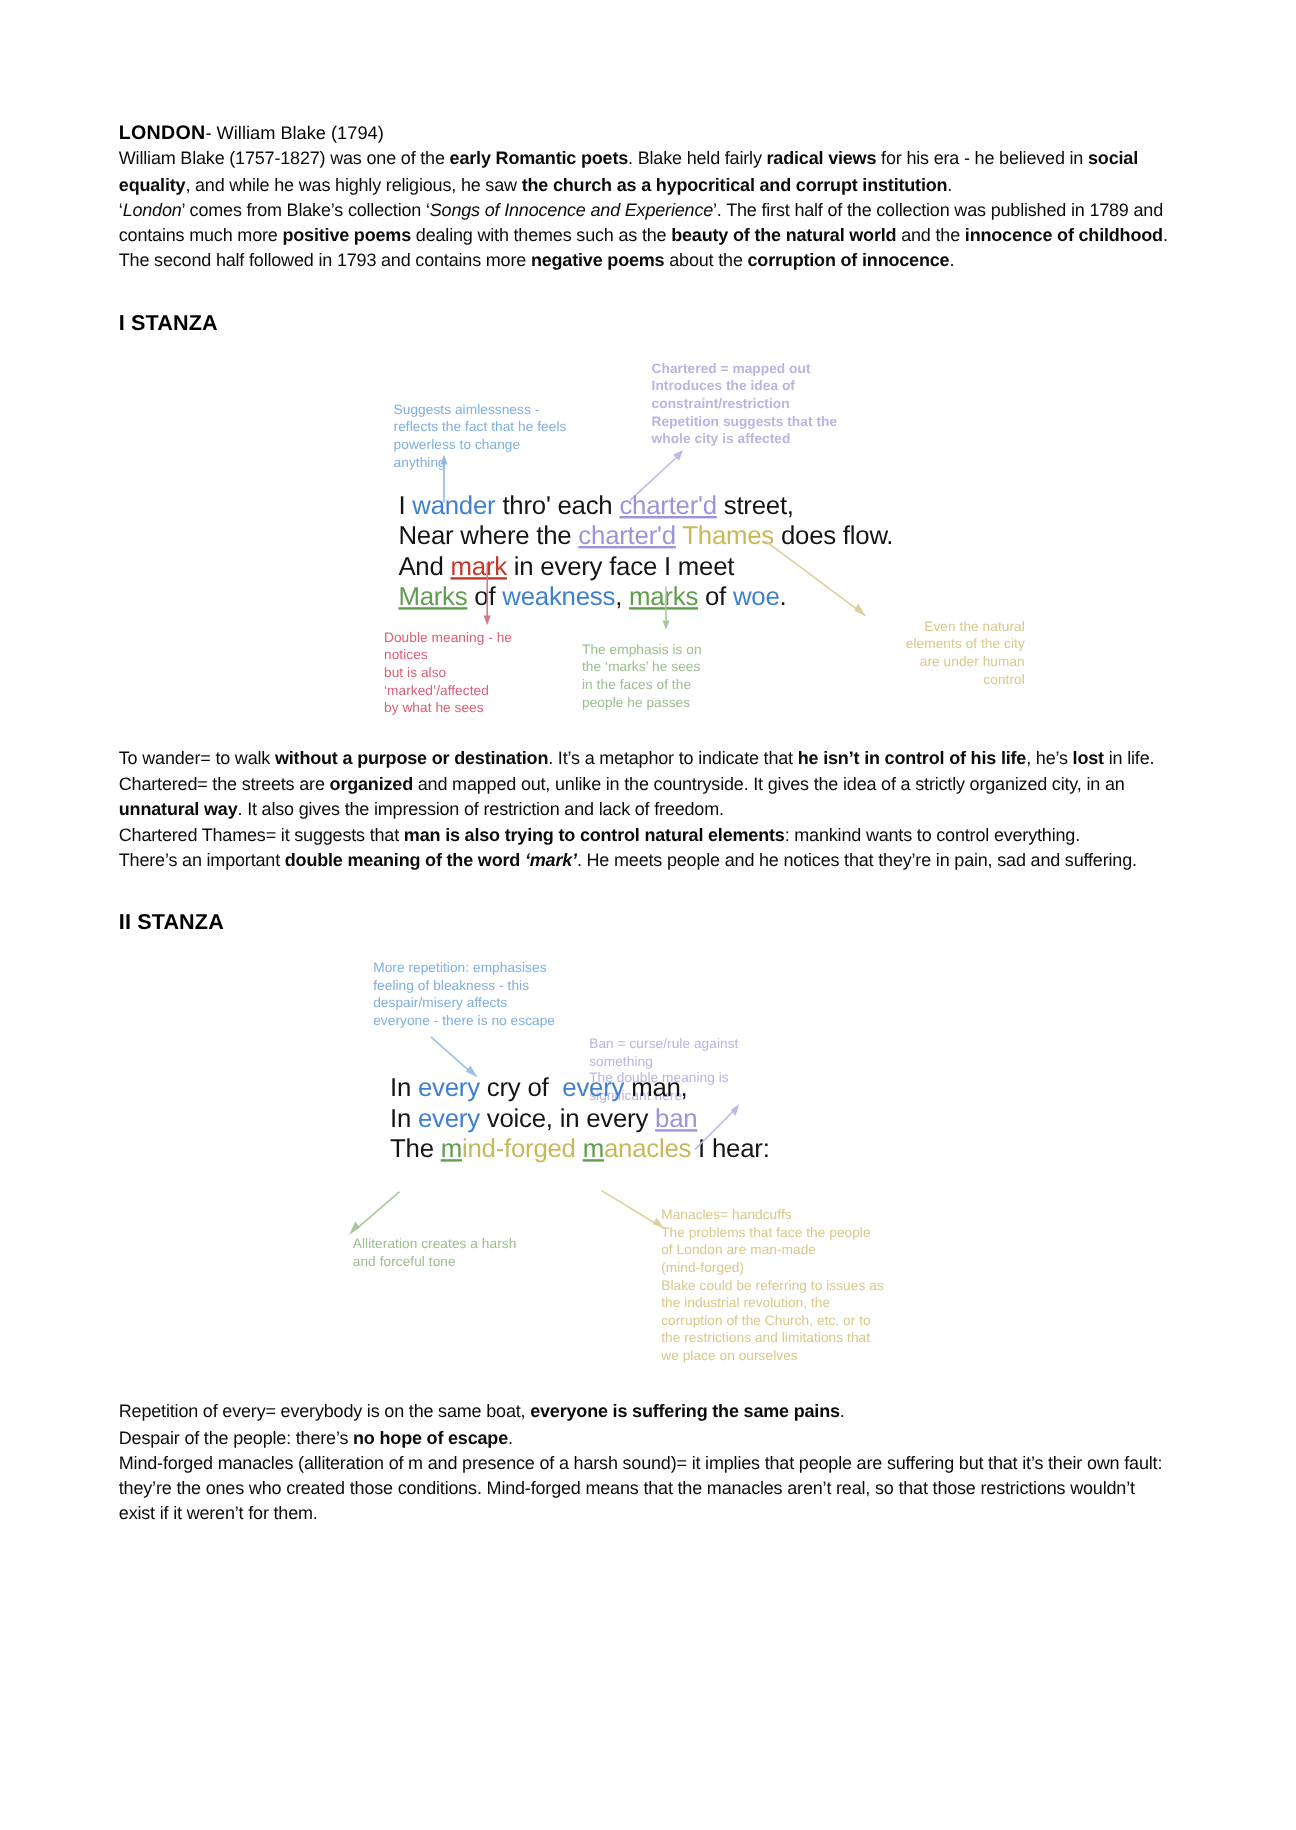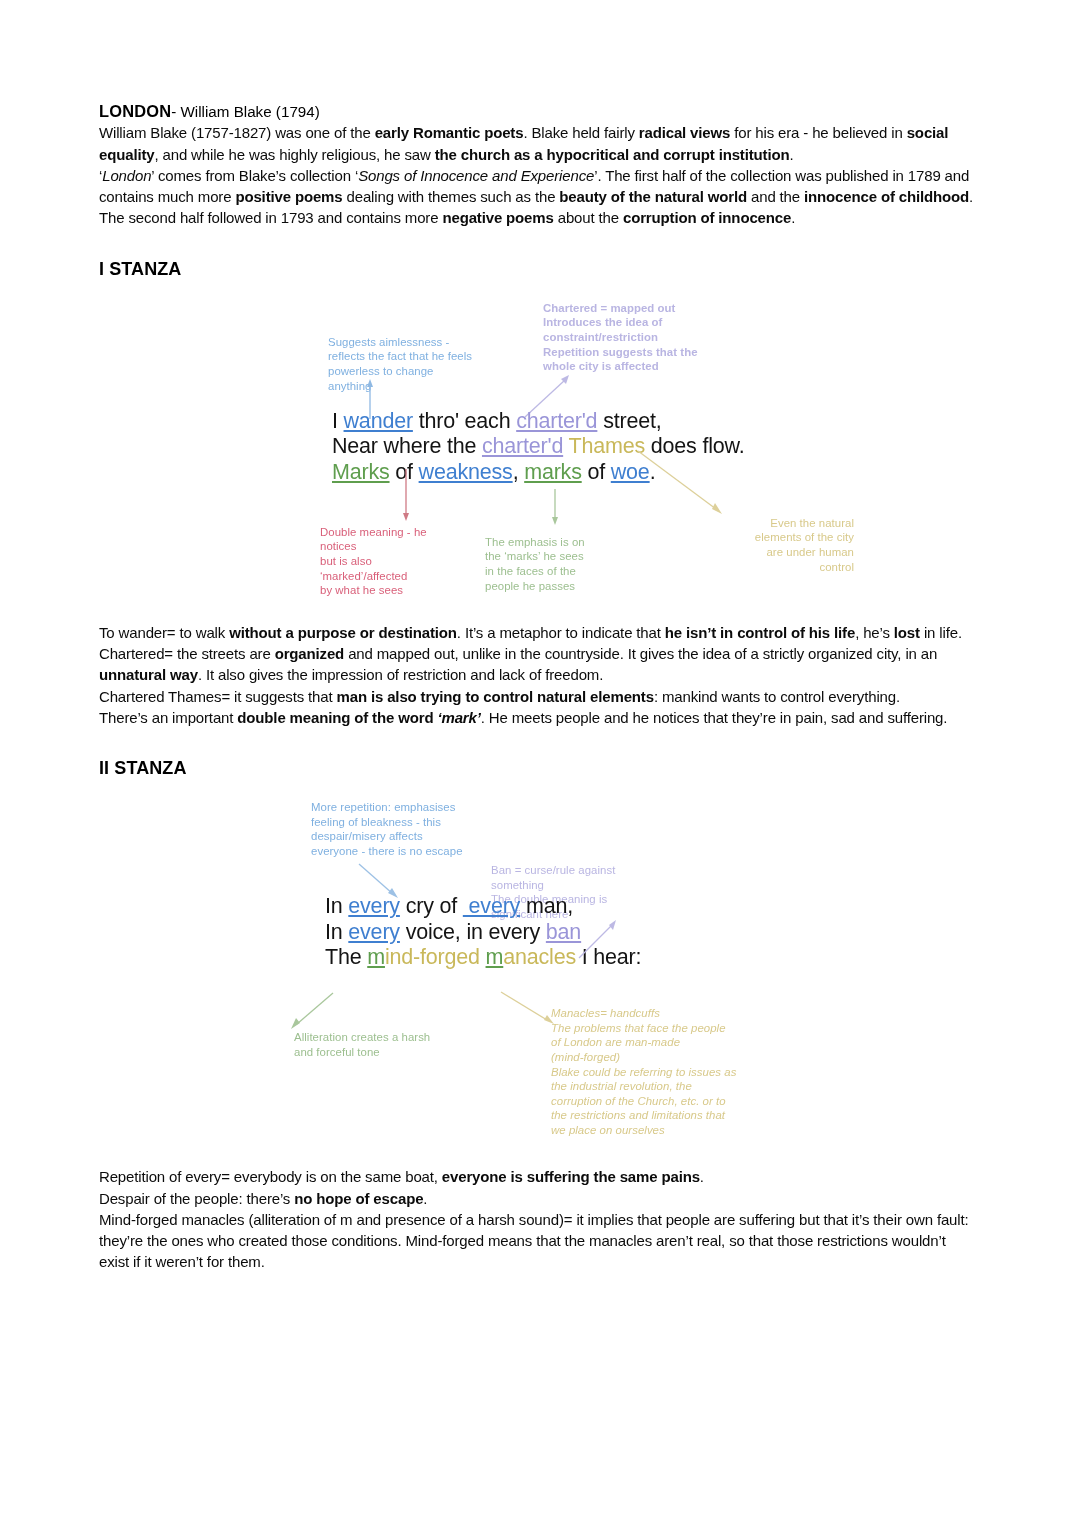--- a/index.html
+++ b/index.html
@@ -62,21 +62,21 @@
 
   .poemline {
     font-size: 21.5px;
     line-height: 25.5px;
     color: #141414;
     white-space: pre;
     letter-spacing: -0.2px;
   }
   .poembox { position: absolute; }
 
-  .w-blue   { color: #3f7fd0; text-decoration: underline; text-underline-offset: 2px; }
+  .w-blue   { color: #3f7fd0; text-underline-offset: 2px; }
   .w-purple { color: #9a95d8; text-decoration: underline; text-underline-offset: 2px; text-align: right; }
   .w-olive  { color: #c9b85a; }
   .w-green  { color: #5f9e4e; text-decoration: underline; text-underline-offset: 2px; }
   .w-red    { color: #c0392b; text-decoration: underline; text-underline-offset: 2px; }
 
   .note {
     position: absolute;
     font-size: 11.4px;
     line-height: 14.6px;
     white-space: pre-line;
@@ -132,20 +132,21 @@
     <div class="connector" style="left:422px; top:72px;">
       <svg width="50" height="45" viewBox="0 0 50 45">
         <line x1="4" y1="44" x2="44" y2="7" stroke="#bdb9e4" stroke-width="1.3"></line>
         <polygon points="48,2 40,6 45,11" fill="#bdb9e4"></polygon>
       </svg>
     </div>
 
     <div class="poembox" style="left:233px; top:108px;">
       <div class="poemline"><span>I </span><span class="w-blue">wander</span><span> thro' each </span><span class="w-purple">charter'd</span><span> street,</span></div>
       <div class="poemline"><span>Near where the </span><span class="w-purple">charter'd</span><span> </span><span class="w-olive">Thames</span><span> does flow.</span></div>
+      <div class="poemline"><span>And </span><span class="w-red">mark</span><span> in every face I meet</span></div>
       <div class="poemline"><span class="w-green">Marks</span><span> of </span><span class="w-blue">weakness</span><span>, </span><span class="w-green">marks</span><span> of </span><span class="w-blue">woe</span><span>.</span></div>
     </div>
 
     <div class="connector" style="left:300px; top:168px;">
       <svg width="14" height="52" viewBox="0 0 14 52">
         <line x1="7" y1="0" x2="7" y2="45" stroke="#cf7a85" stroke-width="1.3"></line>
         <polygon points="7,52 4,44 10,44" fill="#cf7a85"></polygon>
       </svg>
     </div>
 
@@ -231,21 +232,21 @@
 
     <div class="connector" style="left:400px; top:190px;">
       <svg width="60" height="38" viewBox="0 0 60 38">
         <line x1="2" y1="2" x2="48" y2="30" stroke="#ddd09a" stroke-width="1.3"></line>
         <polygon points="55,34 45,30 48,25" fill="#ddd09a"></polygon>
       </svg>
     </div>
 
     <div class="note n-green" style="left:195px; top:230px; width:215px;">Alliteration creates a harsh
 and forceful tone</div>
-    <div class="note n-olive" style="left:452px; top:206px; width:265px;font-style:italic;">Manacles= handcuffs
+    <div class="note n-olive" style="left:452px; top:206px; width:265px;">Manacles= handcuffs
 The problems that face the people
 of London are man-made
 (mind-forged)
 Blake could be referring to issues as
 the industrial revolution, the
 corruption of the Church, etc. or to
 the restrictions and limitations that
 we place on ourselves</div>
   </div>
 

